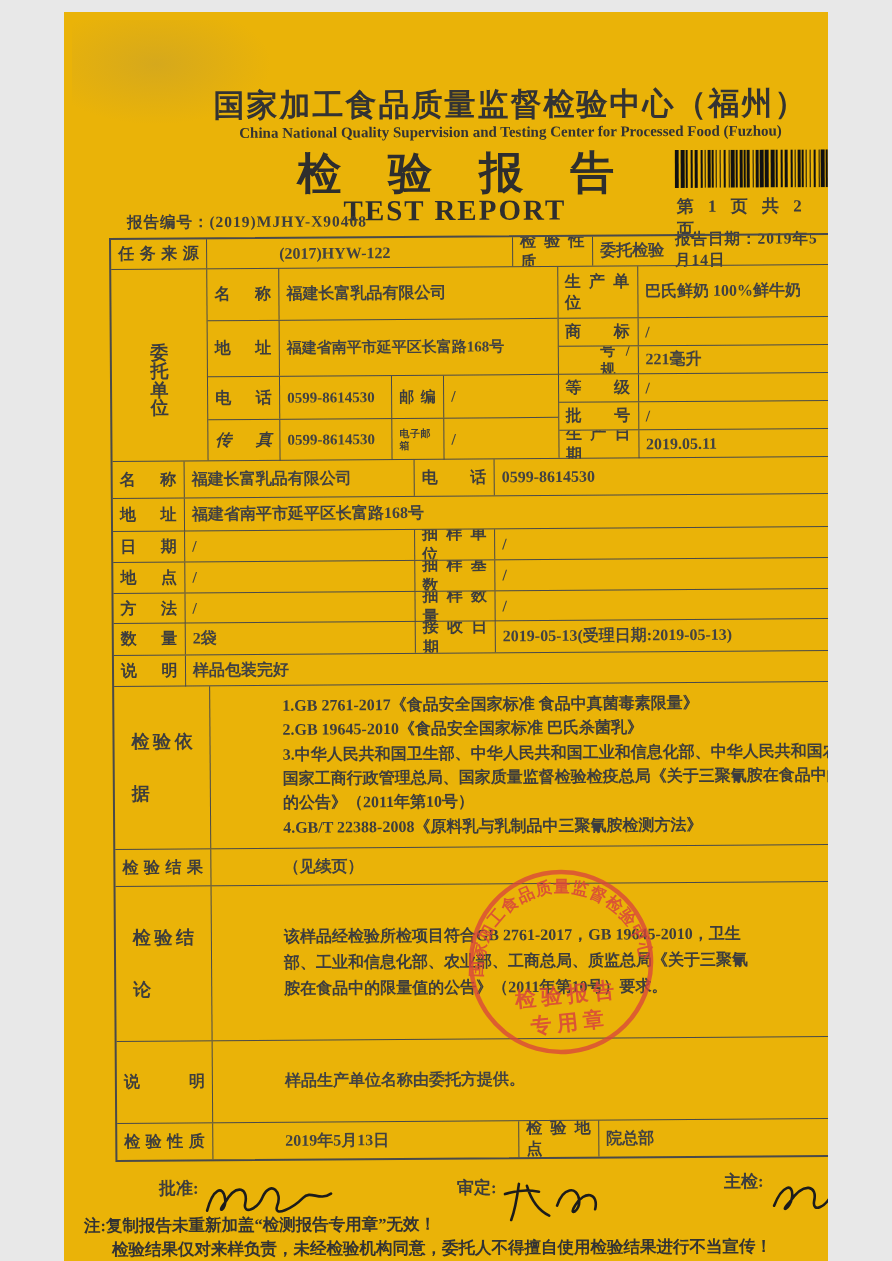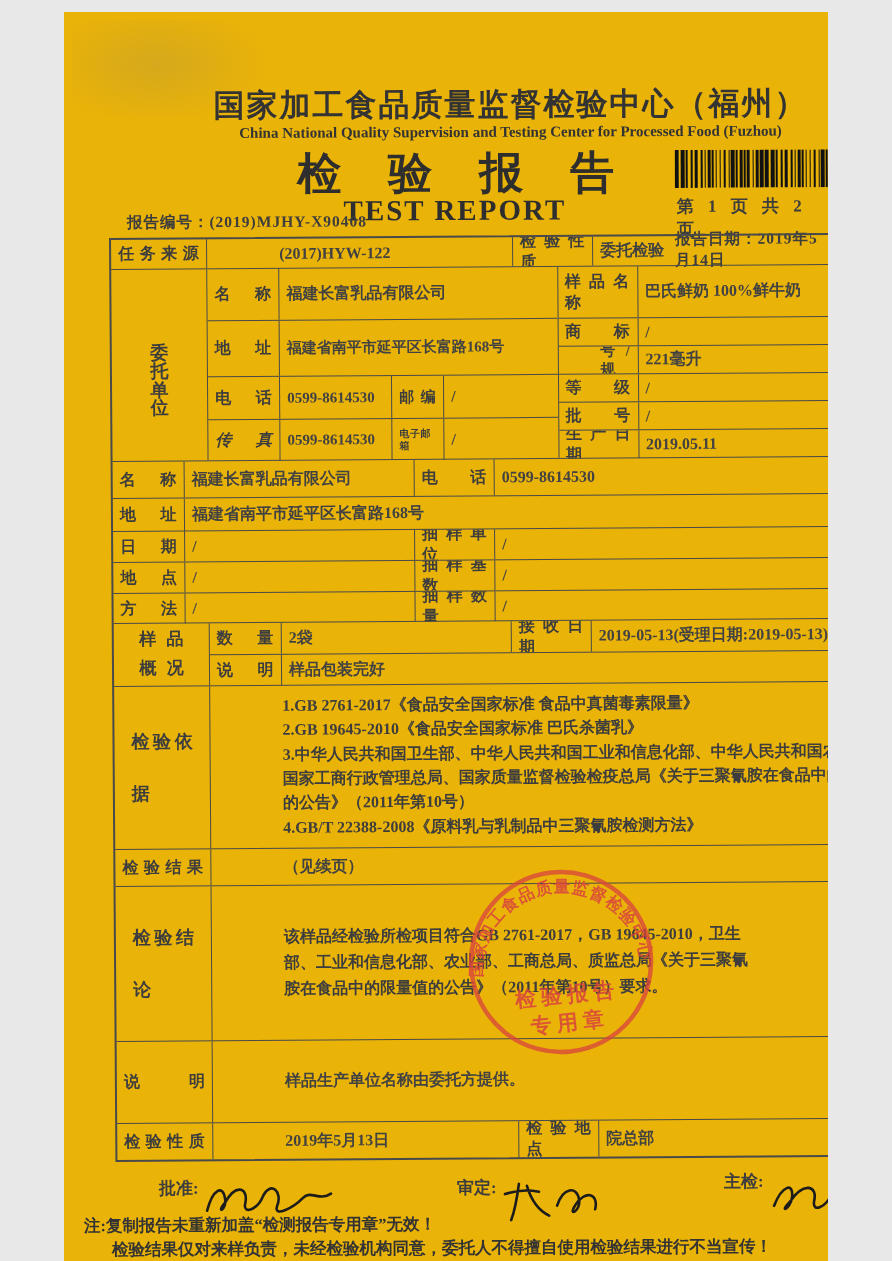--- a/index.html
+++ b/index.html
@@ -198,21 +198,21 @@
           <div class="cell val" style="width:112px;font-size:15px;">0599-8614530</div>
           <div class="cell lab" style="width:52px;font-size:10px;line-height:1.15;">
               <span style="word-break:break-all;">电子邮箱</span>
             </div>
           <div class="cell val nbr" style="flex:1;">/</div>
         </div>
       </div>
       <div class="inner">
         <div class="irow" style="height:52px;">
           <div class="cell lab" style="width:80px;">
-              <span class="sp">样品名称</span>
+              <span class="sp">生产单位</span>
             </div>
           <div class="cell val nbr" style="flex:1;">巴氏鲜奶 100%鲜牛奶</div>
         </div>
         <div class="irow" style="height:28px;">
           <div class="cell lab" style="width:80px;">
               <span class="sp">商标</span>
             </div>
           <div class="cell val nbr" style="flex:1;">/</div>
         </div>
         <div class="irow" style="height:28px;">
@@ -292,23 +292,20 @@
           <div class="cell val" style="width:230px;">/</div>
           <div class="cell lab" style="width:80px;">
               <span class="sp">抽样数量</span>
             </div>
           <div class="cell val nbr" style="flex:1;">/</div>
         </div>
       </div>
     </div>
 
     <div class="band" style="height:63px;">
-      <div class="vl" style="width:96px;">
-          <span class="sq">样品概况</span>
-        </div>
       <div class="inner">
         <div class="irow" style="height:32px;">
           <div class="cell lab" style="width:72px;">
               <span class="sp">数量</span>
             </div>
           <div class="cell val" style="width:230px;">2袋</div>
           <div class="cell lab" style="width:80px;">
               <span class="sp">接收日期</span>
             </div>
           <div class="cell val nbr" style="flex:1;">2019-05-13(受理日期:2019-05-13)</div>

